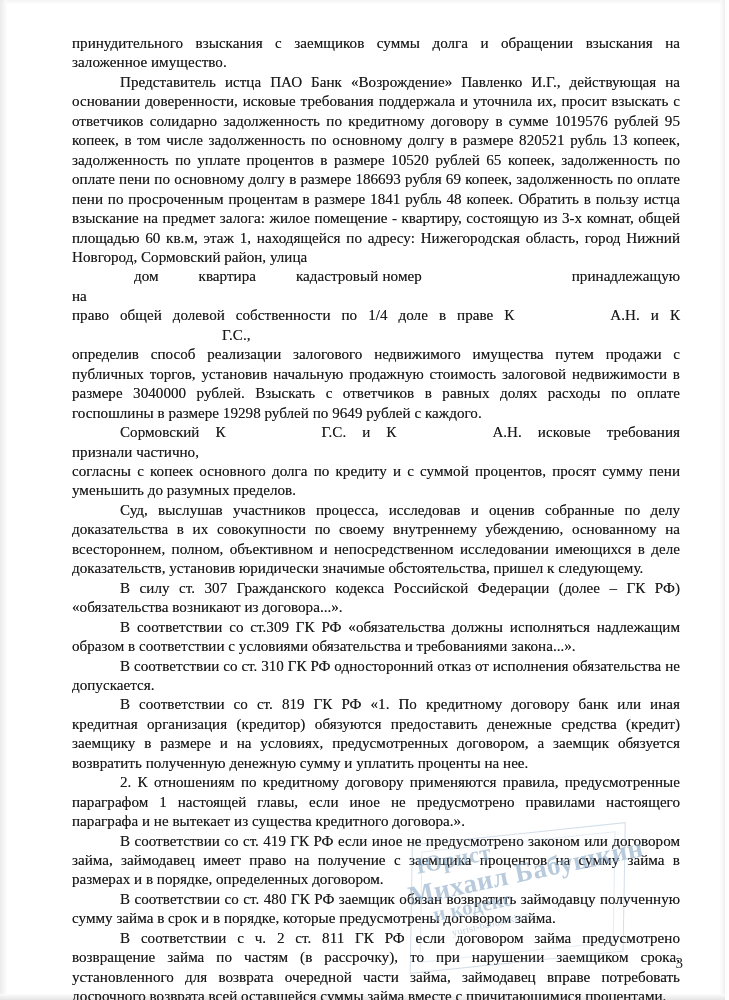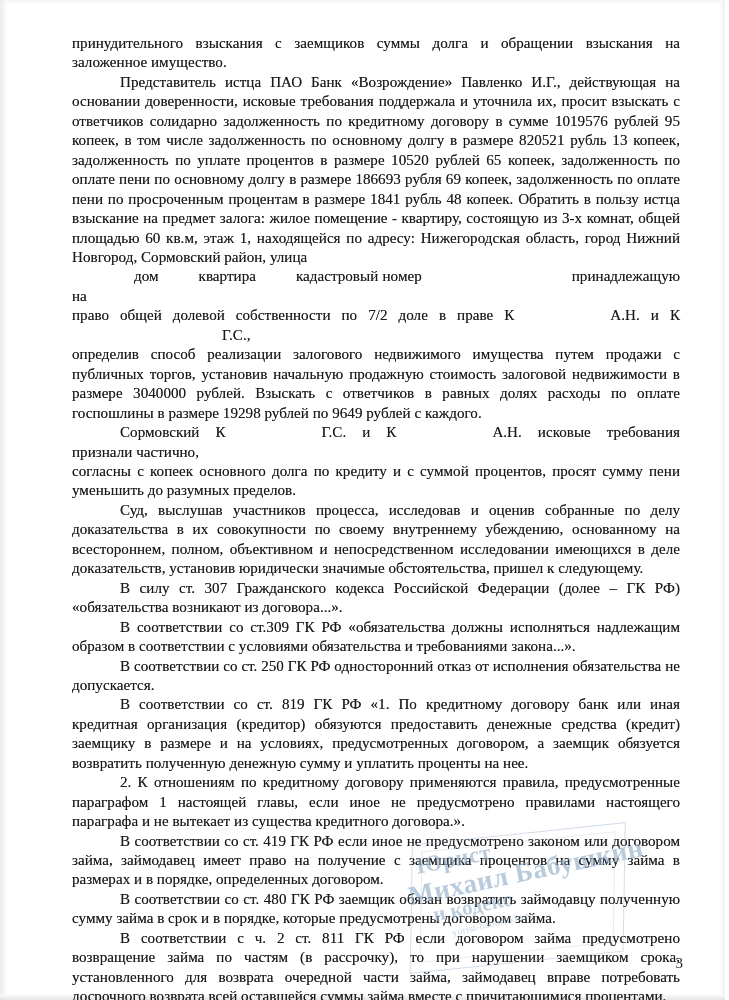--- a/index.html
+++ b/index.html
@@ -180,38 +180,38 @@
 
     <p class="noindent">принудительного взыскания с заемщиков суммы долга и обращении взыскания на заложенное имущество.</p>
 
     <p><span>Представитель истца ПАО Банк «Возрождение» Павленко И.Г., действующая на основании доверенности, исковые требования поддержала и уточнила их, просит взыскать с ответчиков солидарно задолженность по кредитному договору в сумме 1019576 рублей 95 копеек, в том числе задолженность по основному долгу в размере 820521 рубль 13 копеек, задолженность по уплате процентов в размере 10520 рублей 65 копеек, задолженность по оплате пени по основному долгу в размере 186693 рубля 69 копеек, задолженность по оплате пени по просроченным процентам в размере 1841 рубль 48 копеек. Обратить в пользу истца взыскание на предмет залога: жилое помещение - квартиру, состоящую из 3-х комнат, общей площадью 60 кв.м, этаж 1, находящейся по адресу: Нижегородская область, город Нижний Новгород, Сормовский район, улица</span></p>
 
     <p class="noindent">
       <span class="gap-md"></span><span>дом</span><span class="gap-sm"></span><span>квартира</span><span class="gap-sm"></span><span>кадастровый номер</span><span class="gap-xl"></span><span>принадлежащую на</span>
     </p>
 
     <p class="noindent">
-      <span>право общей долевой собственности по 7/2 доле в праве К</span><span class="gap-lg"></span><span>А.Н. и К</span><span class="gap-xl"></span><span>Г.С.,</span>
+      <span>право общей долевой собственности по 1/4 доле в праве К</span><span class="gap-lg"></span><span>А.Н. и К</span><span class="gap-xl"></span><span>Г.С.,</span>
     </p>
 
     <p class="noindent">определив способ реализации залогового недвижимого имущества путем продажи с публичных торгов, установив начальную продажную стоимость залоговой недвижимости в размере 3040000 рублей. Взыскать с ответчиков в равных долях расходы по оплате госпошлины в размере 19298 рублей по 9649 рублей с каждого.</p>
 
     <p>
       <span>Сормовский К</span><span class="gap-lg"></span><span>Г.С. и К</span><span class="gap-lg"></span><span>А.Н. исковые требования признали частично,</span>
     </p>
 
     <p class="noindent">согласны с копеек основного долга по кредиту и с суммой процентов, просят сумму пени уменьшить до разумных пределов.</p>
 
     <p>Суд, выслушав участников процесса, исследовав и оценив собранные по делу доказательства в их совокупности по своему внутреннему убеждению, основанному на всестороннем, полном, объективном и непосредственном исследовании имеющихся в деле доказательств, установив юридически значимые обстоятельства, пришел к следующему.</p>
 
     <p>В силу ст. 307 Гражданского кодекса Российской Федерации (долее – ГК РФ) «обязательства возникают из договора...».</p>
 
     <p>В соответствии со ст.309 ГК РФ «обязательства должны исполняться надлежащим образом в соответствии с условиями обязательства и требованиями закона...».</p>
 
-    <p>В соответствии со ст. 250 ГК РФ односторонний отказ от исполнения обязательства не допускается.</p>
+    <p>В соответствии со ст. 310 ГК РФ односторонний отказ от исполнения обязательства не допускается.</p>
 
     <p>В соответствии со ст. 819 ГК РФ «1. По кредитному договору банк или иная кредитная организация (кредитор) обязуются предоставить денежные средства (кредит) заемщику в размере и на условиях, предусмотренных договором, а заемщик обязуется возвратить полученную денежную сумму и уплатить проценты на нее.</p>
 
     <p>2. К отношениям по кредитному договору применяются правила, предусмотренные параграфом 1 настоящей главы, если иное не предусмотрено правилами настоящего параграфа и не вытекает из существа кредитного договора.».</p>
 
     <p>В соответствии со ст. 419 ГК РФ если иное не предусмотрено законом или договором займа, займодавец имеет право на получение с заемщика процентов на сумму займа в размерах и в порядке, определенных договором.</p>
 
     <p>В соответствии со ст. 480 ГК РФ заемщик обязан возвратить займодавцу полученную сумму займа в срок и в порядке, которые предусмотрены договором займа.</p>
 
     <p>В соответствии с ч. 2 ст. 811 ГК РФ если договором займа предусмотрено возвращение займа по частям (в рассрочку), то при нарушении заемщиком срока, установленного для возврата очередной части займа, займодавец вправе потребовать досрочного возврата всей оставшейся суммы займа вместе с причитающимися процентами.</p>

